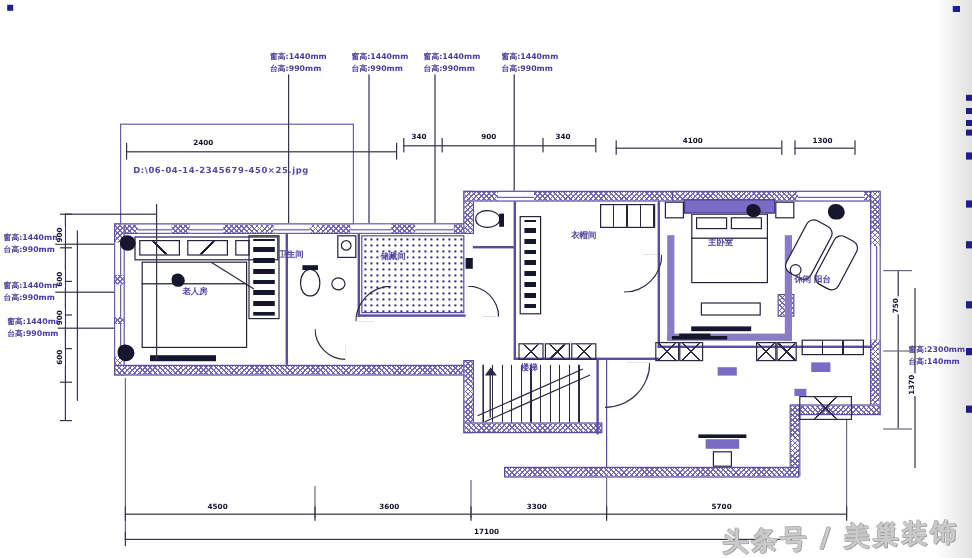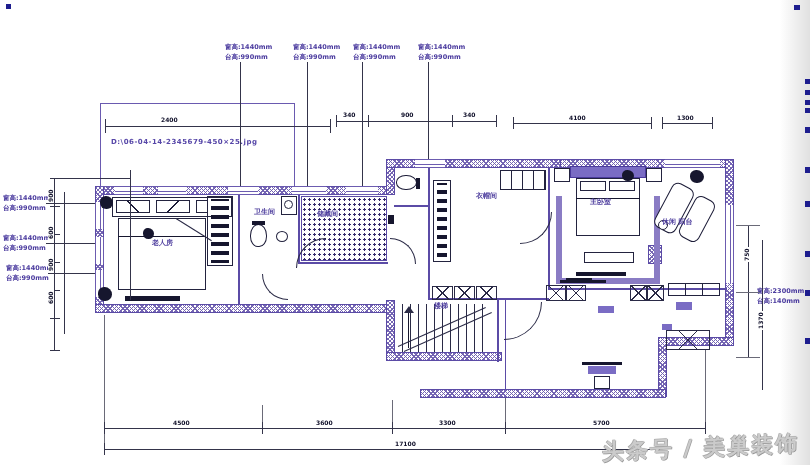--- a/index.html
+++ b/index.html
@@ -118,21 +118,21 @@
     <div class="box" style="left:118px;top:218px;width:88px;height:72px;"></div>
     <div class="blk" style="left:118px;top:236px;width:88px;height:1px;"></div>
     <div class="diag" style="left:176px;top:218px;width:42px;transform:rotate(32deg);"></div>
     <div class="blob" style="left:143px;top:228px;width:11px;height:11px;"></div>
     <div class="hang" style="left:207px;top:196px;width:26px;height:70px;"></div>
     <div class="blk" style="left:125px;top:296px;width:55px;height:5px;"></div>
     <div class="blob" style="left:100px;top:196px;width:13px;height:13px;"></div>
     <div class="blob" style="left:98px;top:287px;width:14px;height:14px;"></div>
     <div class="rlbl" style="left:152px;top:239px;">老人房</div>
 
-    <div class="rlbl" style="left:254px;top:208px;">卫生间</div>
+    <div class="rlbl" style="left:232px;top:208px;">卫生间</div>
     <div class="toilet" style="left:250px;top:224px;width:17px;height:23px;"></div>
     <div class="blk" style="left:252px;top:221px;width:13px;height:4px;"></div>
     <div class="box" style="left:276px;top:231px;width:12px;height:11px;border-radius:50%;"></div>
     <div class="box" style="left:281px;top:196px;width:16px;height:19px;"></div>
     <div class="box" style="left:284px;top:200px;width:9px;height:9px;border-radius:50%;"></div>
     <div class="door" style="left:262px;top:274px;width:26px;height:26px;"></div>
 
     <div class="dots" style="left:301px;top:196px;width:86px;height:65px;"></div>
     <div class="rlbl onhatch" style="left:316px;top:210px;">储藏间</div>
     <div class="door" style="left:296px;top:238px;width:30px;height:30px;transform:rotate(90deg);"></div>
@@ -160,21 +160,21 @@
     <div class="box" style="left:646px;top:168px;width:16px;height:14px;"></div>
     <div class="rlbl" style="left:590px;top:198px;">主卧室</div>
     <div class="blk" style="left:576px;top:272px;width:50px;height:4px;"></div>
     <div class="blk" style="left:566px;top:278px;width:26px;height:3px;"></div>
 
     <div class="lounge" style="left:662px;top:183px;width:24px;height:50px;transform:rotate(28deg);"></div>
     <div class="lounge" style="left:686px;top:196px;width:22px;height:46px;transform:rotate(28deg);"></div>
     <div class="box" style="left:658px;top:220px;width:10px;height:10px;border-radius:50%;"></div>
     <div class="blob" style="left:690px;top:170px;width:14px;height:13px;"></div>
     <div class="blob" style="left:622px;top:170px;width:12px;height:11px;"></div>
-    <div class="rlbl" style="left:662px;top:218px;">休闲 阳台</div>
+    <div class="rlbl" style="left:662px;top:229px;">休闲 阳台</div>
 
     <div class="treads" style="left:402px;top:304px;width:88px;height:48px;"></div>
     <div class="blk" style="left:408px;top:312px;width:1px;height:36px;"></div>
     <div style="position:absolute;left:404px;top:306px;width:0;height:0;border-left:5px solid transparent;border-right:5px solid transparent;border-bottom:7px solid #2a2a46;"></div>
     <div class="diag" style="left:398px;top:346px;width:96px;transform:rotate(-24deg);"></div>
     <div class="diag" style="left:404px;top:351px;width:96px;transform:rotate(-24deg);"></div>
     <div class="rlbl" style="left:434px;top:302px;">楼梯</div>
     <div class="door" style="left:504px;top:302px;width:38px;height:38px;transform:rotate(-90deg);"></div>
 
     <div class="xbox" style="left:546px;top:285px;width:20px;height:16px;"></div>

